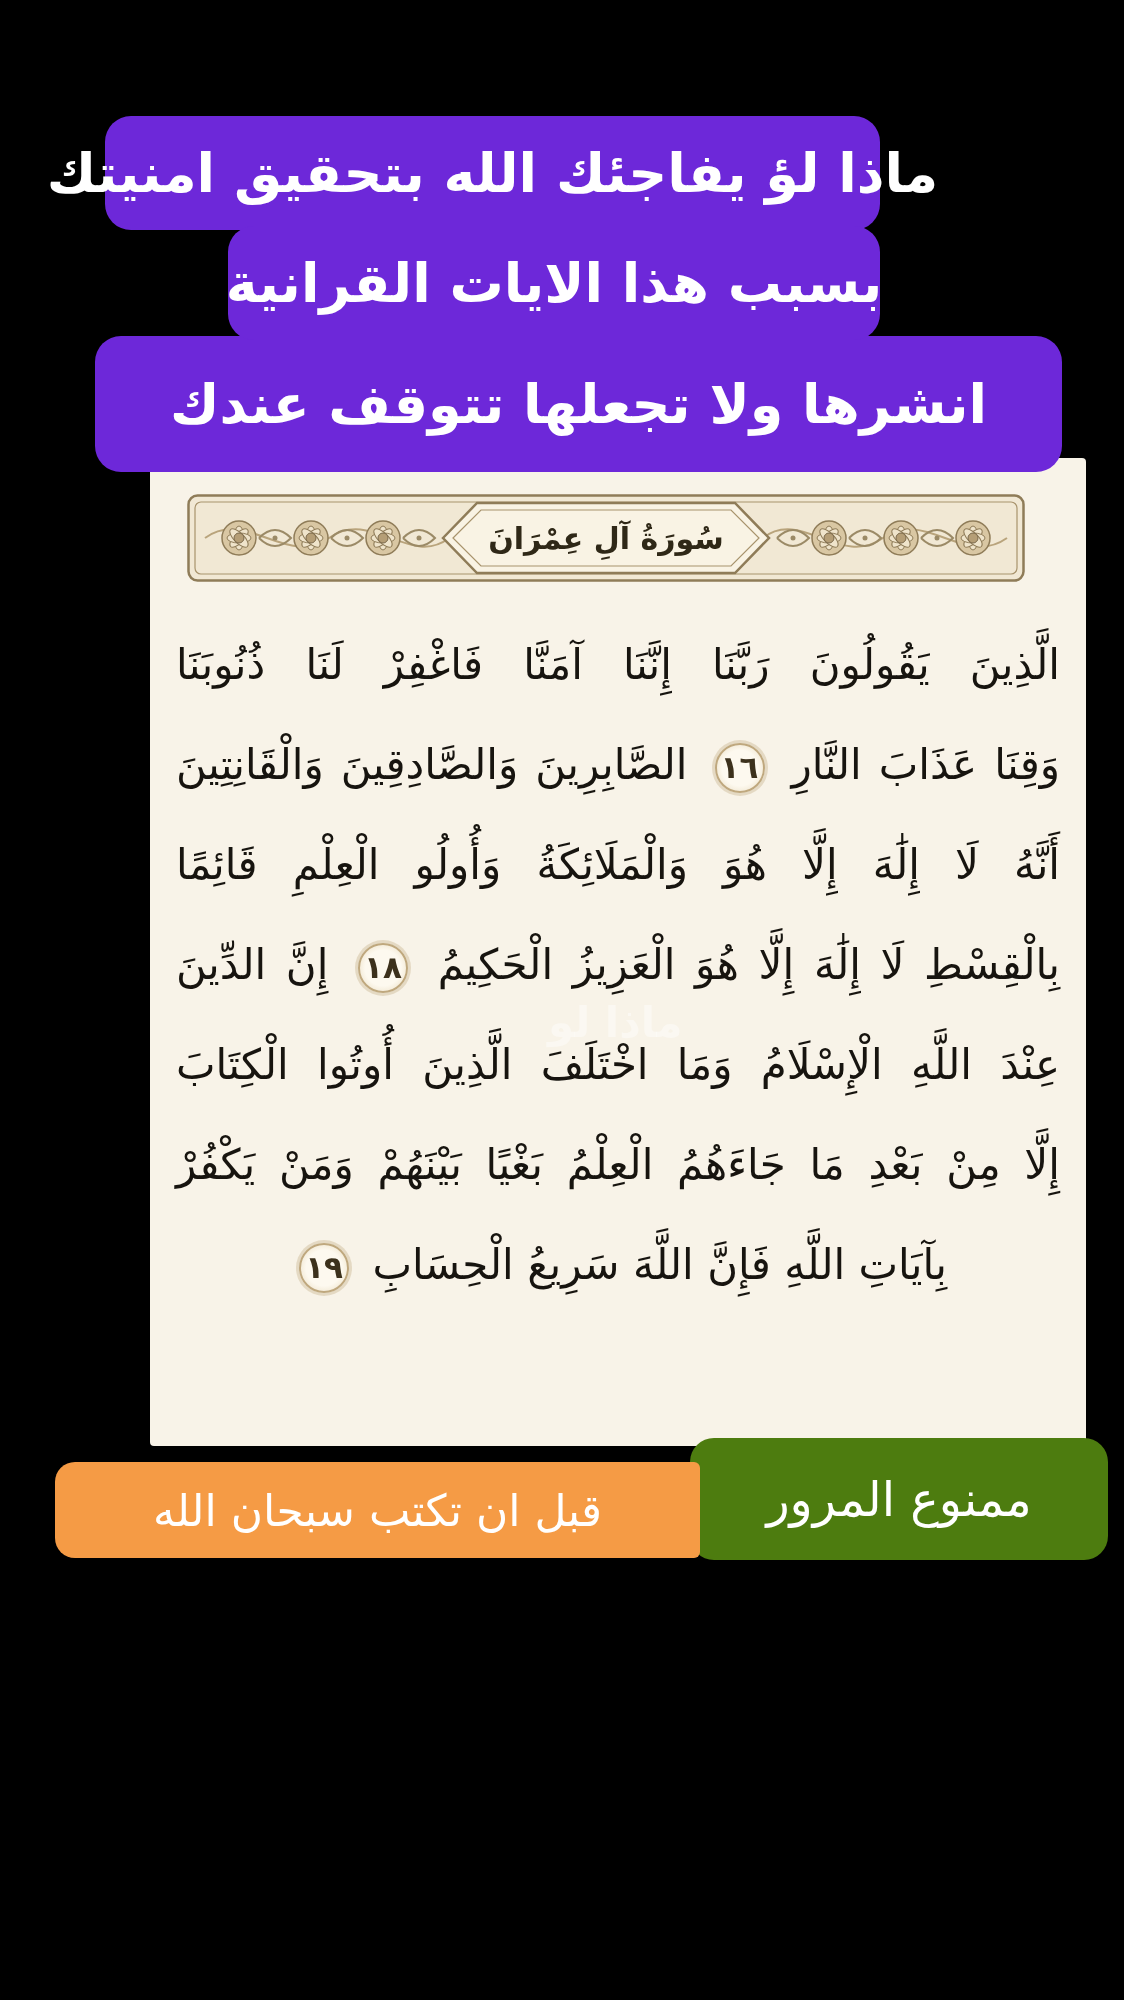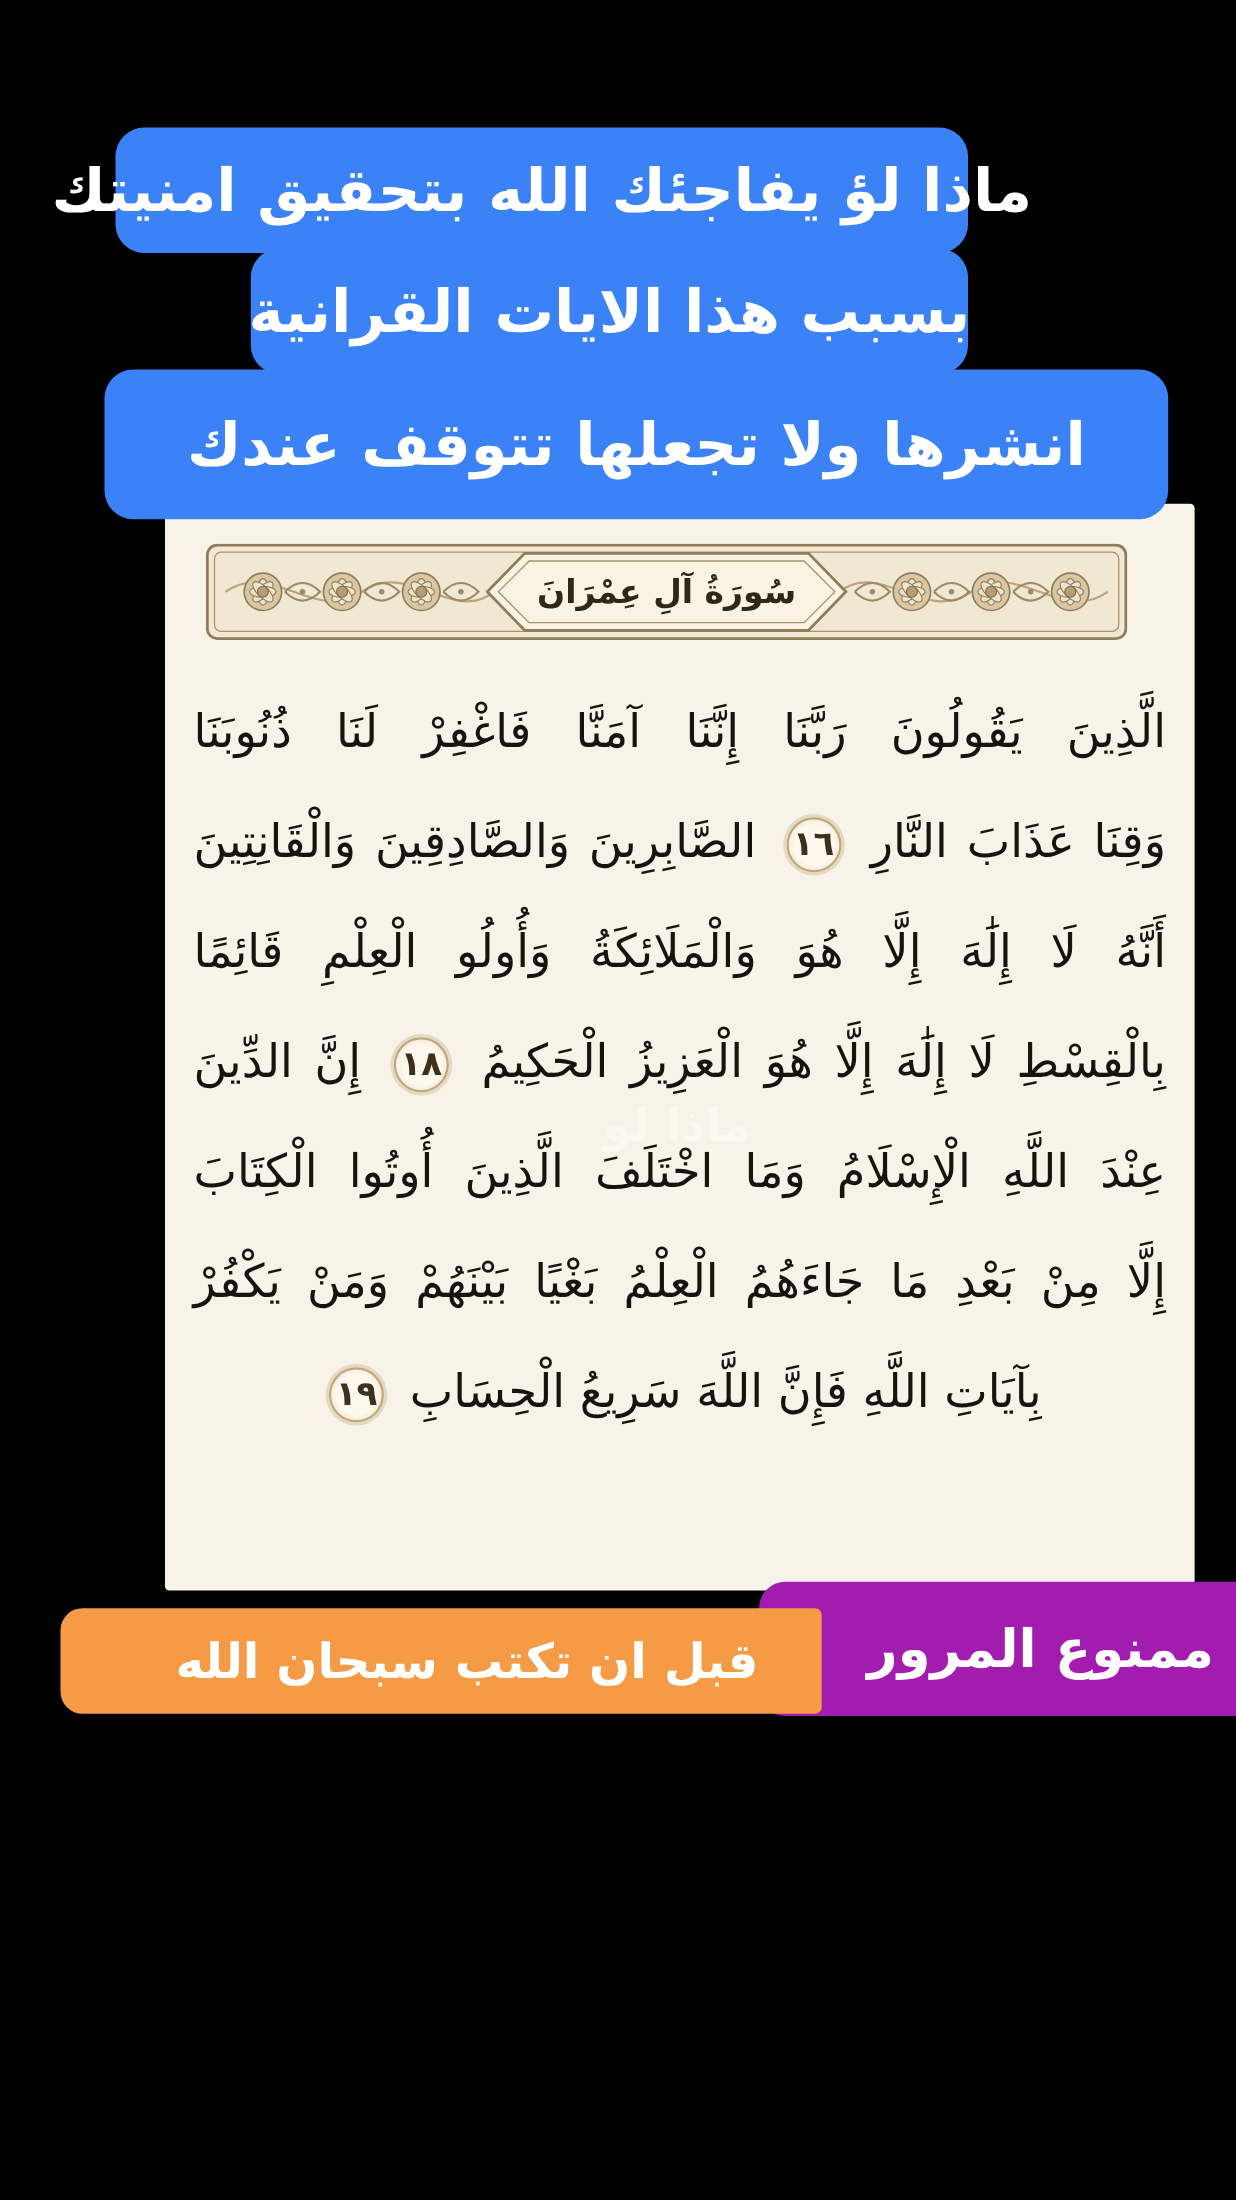--- a/index.html
+++ b/index.html
@@ -24,31 +24,31 @@
         width:46px;height:46px;border-radius:50%;vertical-align:middle;
         border:2px solid #bfa87e;margin:12px 10px;
         background:radial-gradient(circle,#fdf9ef 55%,#e7d9ba 100%);
         box-shadow:0 0 0 3px rgba(191,168,126,.35);
         font-size:31px;font-weight:bold;color:#3c311c;line-height:1;}
   .watermark{position:absolute;top:540px;left:50%;transform:translateX(-52%);
         font-size:42px;font-weight:bold;color:rgba(255,255,255,.42);
         letter-spacing:2px;z-index:3;}
 
   
-  .tb-line{position:absolute;background:#3b82f6;border-radius:26px;color:#fff;
+  .tb-line{position:absolute;background:#6d28d9;border-radius:26px;color:#fff;
         display:flex;align-items:center;justify-content:center;
         font-weight:bold;font-size:54px;z-index:5;direction:rtl;white-space:nowrap;}
   .tb-1{left:105px;top:116px;width:775px;height:114px;}
   .tb-2{left:228px;top:226px;width:652px;height:114px;}
   .tb-3{left:95px; top:336px;width:967px;height:136px;}
 
   
   .pill{position:absolute;display:flex;align-items:center;justify-content:center;
-        color:#fff;font-weight:bold;direction:rtl;white-space:nowrap;padding-left:47px;}
-  .pill-yellow{left:690px;top:1438px;width:418px;height:122px;background:#a21caf;
+        color:#fff;font-weight:normal;direction:rtl;white-space:nowrap;}
+  .pill-yellow{left:690px;top:1438px;width:418px;height:122px;background:#4d7c0f;
         border-radius:24px;font-size:48px;z-index:4;}
   .pill-orange{left:55px;top:1462px;width:645px;height:96px;background:#f59b45;
         border-radius:20px 6px 6px 20px;font-size:44px;z-index:5;}
 </style>
 </head>
 <body>
 
 <div class="root">
 
   <div class="page">

